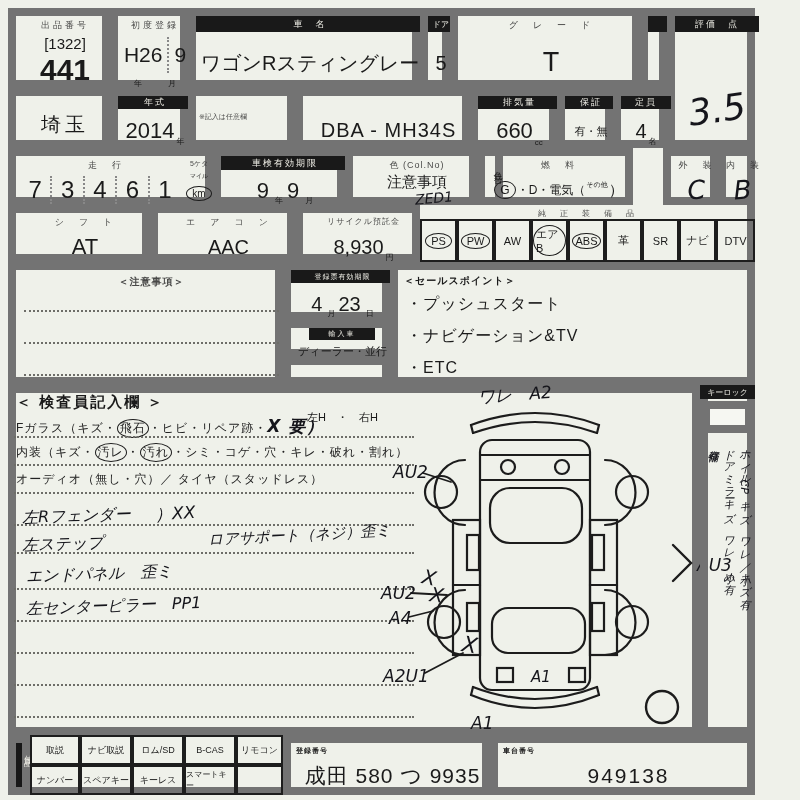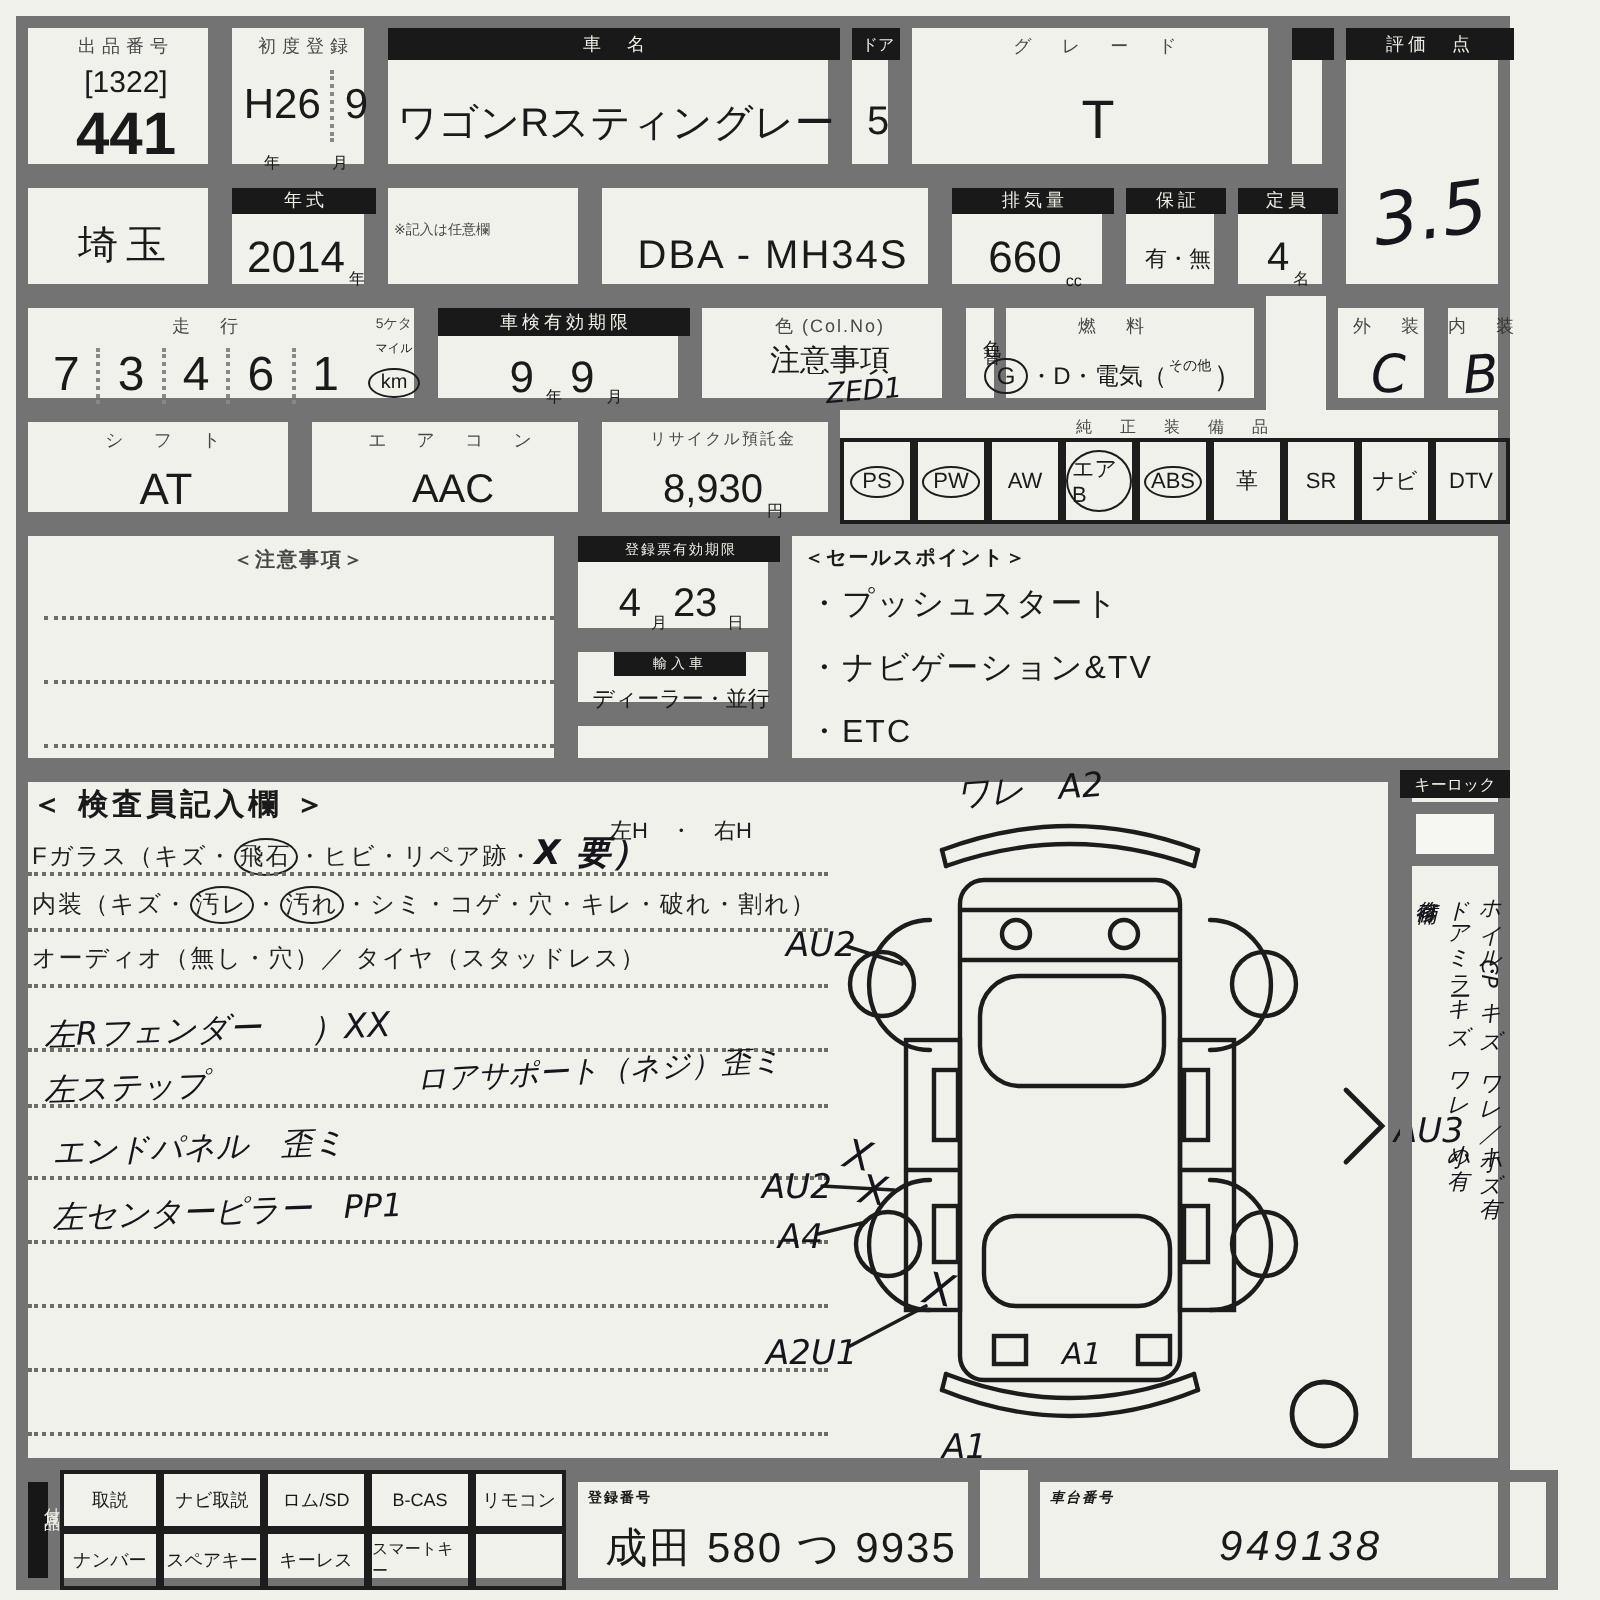--- a/index.html
+++ b/index.html
@@ -1,18 +1,18 @@
 <!DOCTYPE html>
 <html><head>
 <meta charset="utf-8">
 <style>
   html,body{margin:0;padding:0;}
   body{background:#dfe2db;font-family:"Liberation Sans","DejaVu Sans",sans-serif;color:#1a1a1a;}
   .page{position:relative;width:800px;height:800px;background:#eff1ea;overflow:hidden;}
-  .cell{position:absolute;border:6px solid #737373;box-sizing:border-box;background:transparent;}
+  .cell{position:absolute;border:8px solid #737373;box-sizing:border-box;background:transparent;}
   .banner{position:absolute;box-sizing:border-box;background:#191919;color:#efeee6;font-size:9px;letter-spacing:2px;display:flex;align-items:center;justify-content:center;white-space:nowrap;overflow:hidden;}
   .lhead{position:absolute;font-size:9px;letter-spacing:3px;color:#2b2b2b;text-align:center;white-space:nowrap;opacity:.85;}
   .val{position:absolute;display:flex;align-items:center;justify-content:center;box-sizing:border-box;white-space:nowrap;}
   .hw{font-family:"DejaVu Sans",sans-serif;font-style:italic;color:#15151b;}
   .dot{position:absolute;border-top:2px dotted #6d6d68;height:0;}
   .circ{display:inline-block;border:1.6px solid #1d1d1d;border-radius:50%;padding:1px 5px;}
   .sub{font-size:8px;align-self:flex-end;margin:0 0 4px 2px;}
   .mdig{width:34px;text-align:center;font-size:24px;border-left:2px dotted #888;}
   .mdig.first{border-left:none;}
   .vtext{writing-mode:vertical-rl;text-orientation:mixed;}
@@ -386,18 +386,18 @@
     </div>
   <div class="eq" style="left:236px;top:765px;width:47px;height:30px;font-size:9px;">
       <span></span>
     </div>
 
   <div class="cell" style="left:283px;top:735px;width:207px;height:60px;">
     <div style="position:absolute;left:5px;top:3px;font-size:7px;font-weight:bold;letter-spacing:1px;">登録番号</div>
     <div class="val" style="left:0;top:12px;width:203px;height:42px;font-size:21px;letter-spacing:1px;">成田 580 つ 9935</div>
   </div>
 
-  <div class="cell" style="left:514px;top:735px;width:265px;height:60px;font-style:italic;">
+  <div class="cell" style="left:490px;top:735px;width:265px;height:60px;">
     <div style="position:absolute;left:5px;top:3px;font-size:7px;font-weight:bold;letter-spacing:1px;">車台番号</div>
     <div class="val" style="left:0;top:12px;width:261px;height:42px;font-size:21px;letter-spacing:2px;">949138</div>
   </div>
 
 </div>
 
 </body></html>

